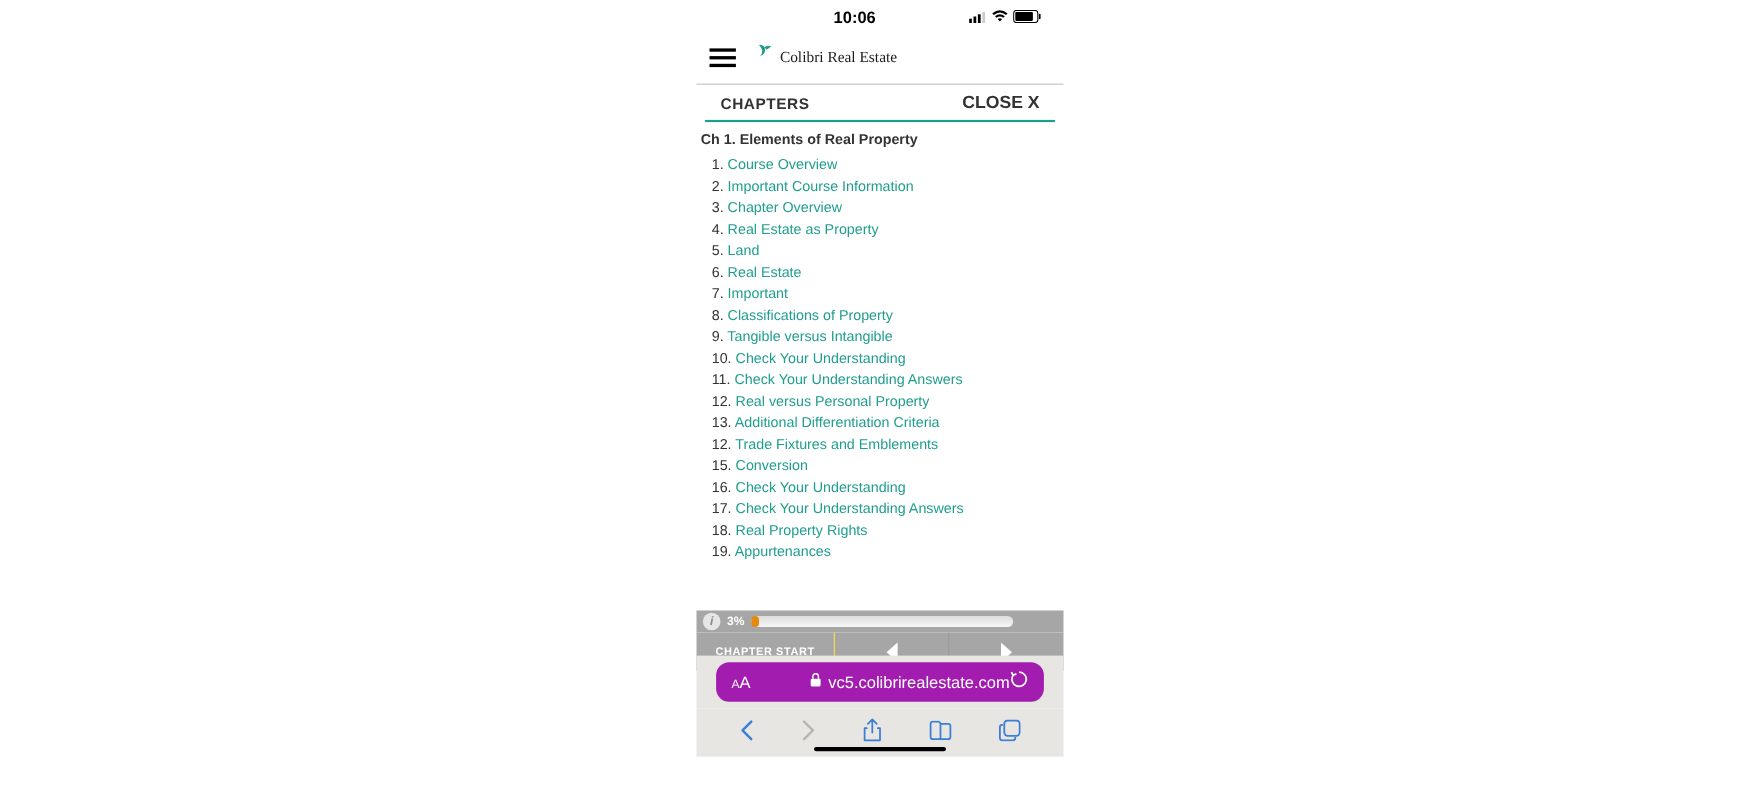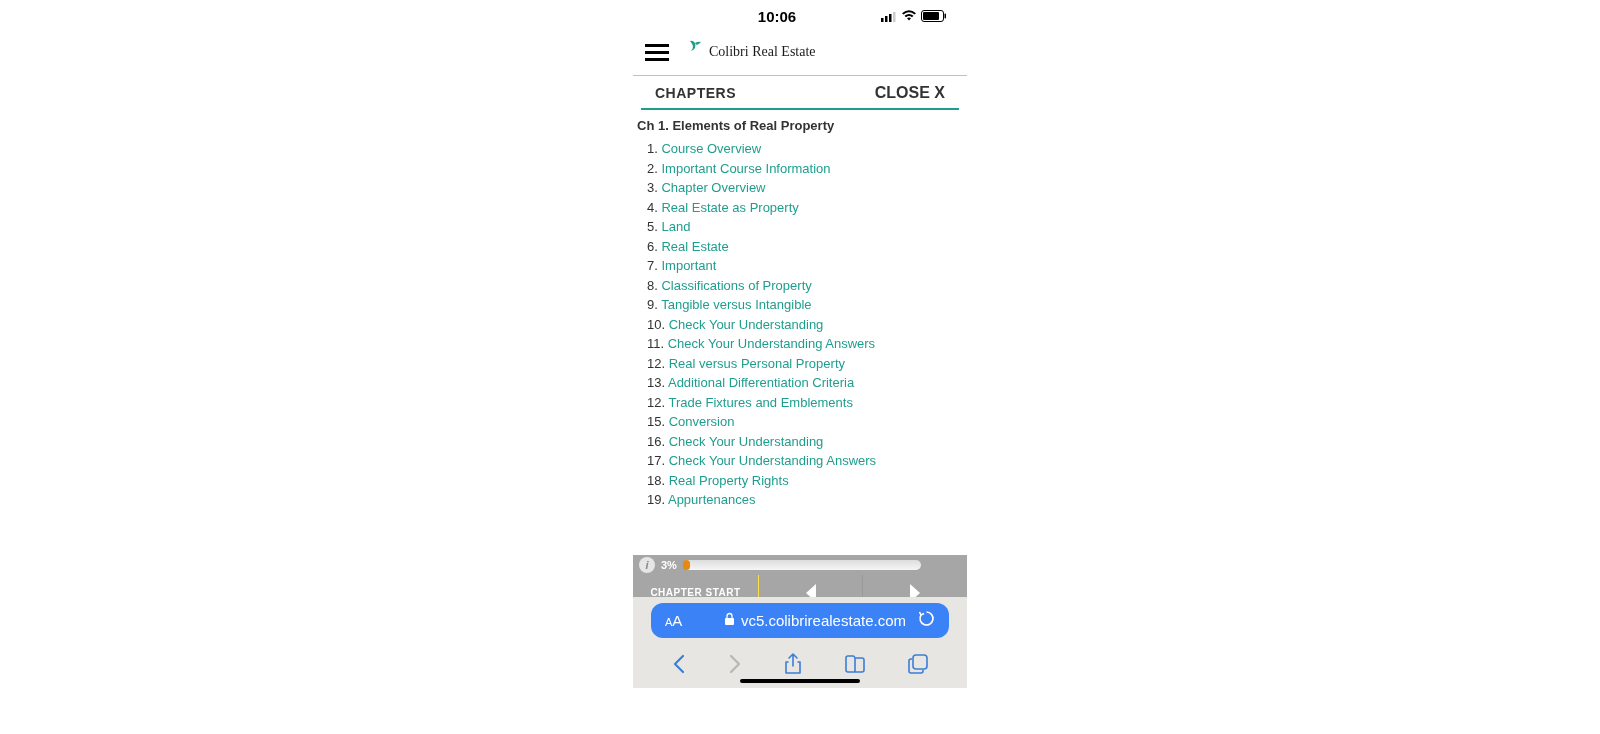--- a/index.html
+++ b/index.html
@@ -199,26 +199,26 @@
       position: absolute;
       bottom: 44px;
       left: 0;
       right: 0;
       background: #e8e6e3;
       padding: 6px 18px;
       display: flex;
       justify-content: center;
     }
     .url-bar {
-      background: #3b82f6;
+      background: #a21caf;
       border-radius: 12px;
       display: flex;
       align-items: center;
       padding: 7px 14px;
-      gap: 12px;
+      gap: 0;
       width: 100%;
     }
     .url-aa {
       color: #fff;
       font-size: 14px;
       font-weight: 400;
     }
     .url-center {
       flex: 1;
       display: flex;

